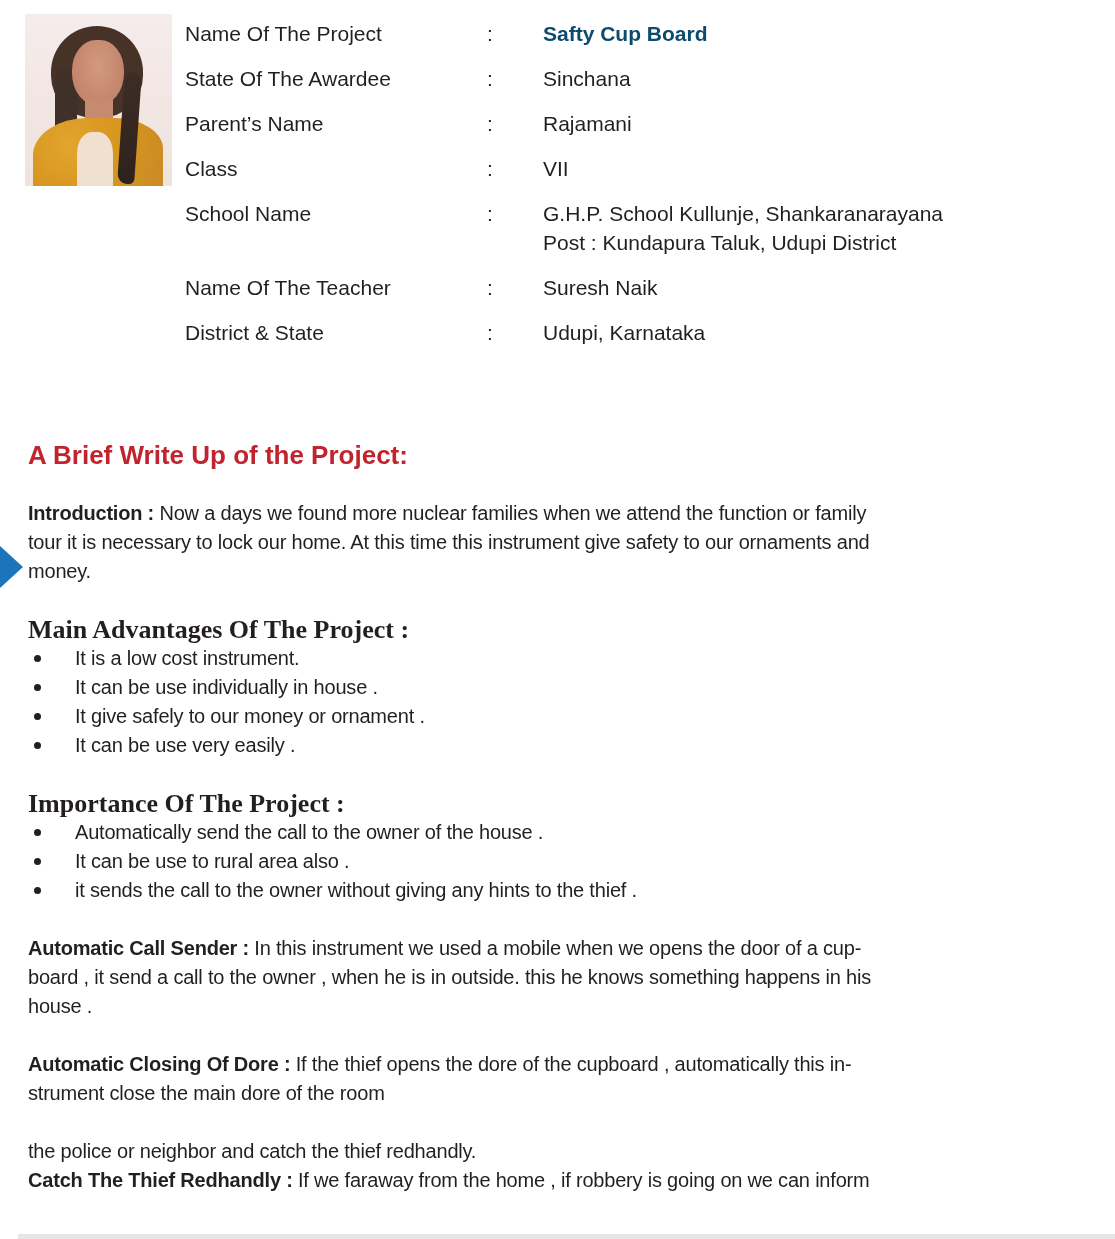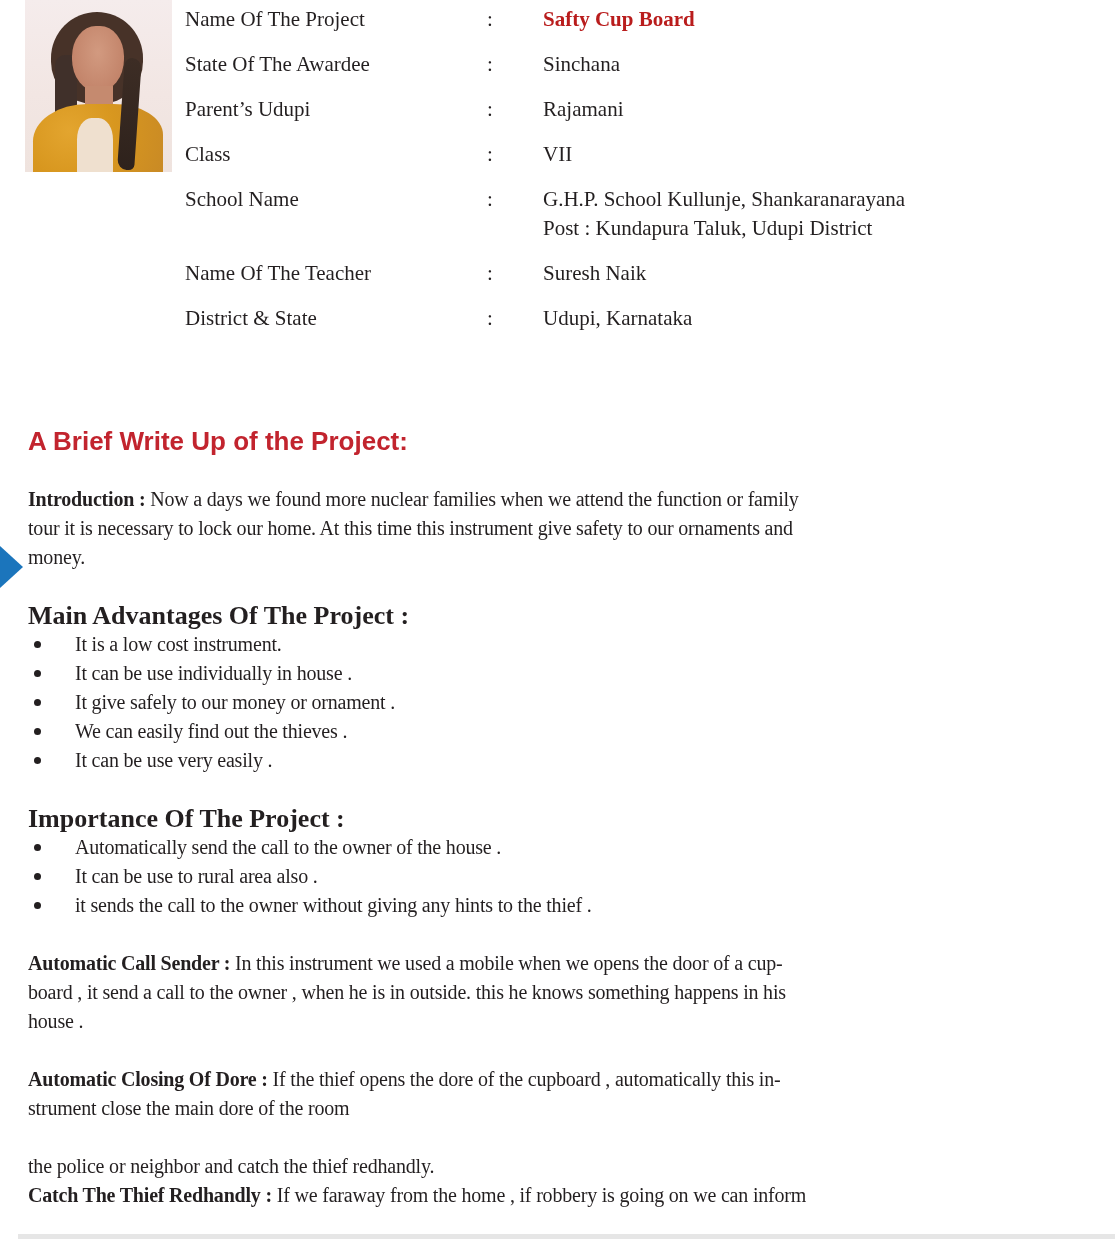--- a/index.html
+++ b/index.html
@@ -7,21 +7,21 @@
     position: relative;
     width: 1115px;
     height: 1239px;
     background: #ffffff;
     font-family: "Liberation Sans", "DejaVu Sans", sans-serif;
     color: #231f20;
     overflow: hidden;
   }
 
   
-  .header { display: flex; padding-left: 25px; font-family: Liberation Serif, serif; }
+  .header { display: flex; padding-top: 14px; padding-left: 25px; }
 
   .photo-box {
     width: 147px; height: 172px; flex: 0 0 147px;
     position: relative; overflow: hidden;
     background: linear-gradient(180deg, #f5ecec 0%, #f2e6e3 55%, #efe3de 100%);
   }
   .photo-hair {
     position: absolute; left: 26px; top: 12px; width: 92px; height: 92px;
     background: #473228; border-radius: 50% 50% 46% 46%;
   }
@@ -52,26 +52,26 @@
   .photo-dress-shade {
     position: absolute; left: 52px; top: 118px; width: 36px; height: 54px;
     background: #efe0cf; border-radius: 40% 40% 0 0;
   }
 
   .details { margin-left: 13px; padding-top: 5px; flex: 1; }
   .drow { display: flex; align-items: flex-start; line-height: 29px; font-size: 21px; margin-bottom: 16px; }
   .dlabel { width: 302px; flex: 0 0 302px; }
   .dcolon { width: 56px; flex: 0 0 56px; }
   .dvalue { flex: 1; }
-  .red-bold { color: #b91c1c; font-weight: bold; }
+  .red-bold { color: #0c4a6e; font-weight: bold; }
 
   
   .content { margin-left: 28px; margin-right: 28px; }
   .block { margin-top: 29px; }
-  .line { line-height: 29px; font-size: 20px; white-space: nowrap; letter-spacing: -0.2px; font-family: Liberation Serif, serif; }
+  .line { line-height: 29px; font-size: 20px; white-space: nowrap; letter-spacing: -0.2px; }
   .section-title { font-size: 26px; font-weight: bold; line-height: 29px; white-space: nowrap; font-family: Liberation Serif, serif; }
   .writeup-title {
     margin-top: 78px; font-size: 26px; font-weight: bold; line-height: 29px;
     color: #c2242e; white-space: nowrap;
   }
   .bullet-row { display: flex; align-items: flex-start; }
   .bullet-cell { width: 47px; flex: 0 0 47px; height: 29px; display: flex; align-items: center; }
   .bullet-dot { width: 7px; height: 7px; border-radius: 50%; background: #231f20; margin-left: 6px; }
 
   .blue-arrow {
@@ -111,21 +111,21 @@
         <span class="dvalue red-bold">Safty Cup Board</span>
       </div>
 
       <div class="drow">
         <span class="dlabel">State Of The Awardee</span>
         <span class="dcolon">:</span>
         <span class="dvalue">Sinchana</span>
       </div>
 
       <div class="drow">
-        <span class="dlabel">Parent’s Udupi</span>
+        <span class="dlabel">Parent’s Name</span>
         <span class="dcolon">:</span>
         <span class="dvalue">Rajamani</span>
       </div>
 
       <div class="drow">
         <span class="dlabel">Class</span>
         <span class="dcolon">:</span>
         <span class="dvalue">VII</span>
       </div>
 
@@ -180,26 +180,20 @@
       <div class="bullet-row line">
         <span class="bullet-cell">
             <span class="bullet-dot"></span>
           </span>
         <span>It give safely to our money or ornament .</span>
       </div>
       <div class="bullet-row line">
         <span class="bullet-cell">
             <span class="bullet-dot"></span>
           </span>
-        <span>We can easily find out the thieves .</span>
-      </div>
-      <div class="bullet-row line">
-        <span class="bullet-cell">
-            <span class="bullet-dot"></span>
-          </span>
         <span>It can be use very easily .</span>
       </div>
     </div>
 
     <div class="block">
       <div class="section-title">Importance Of The Project :</div>
       <div class="bullet-row line">
         <span class="bullet-cell">
             <span class="bullet-dot"></span>
           </span>

